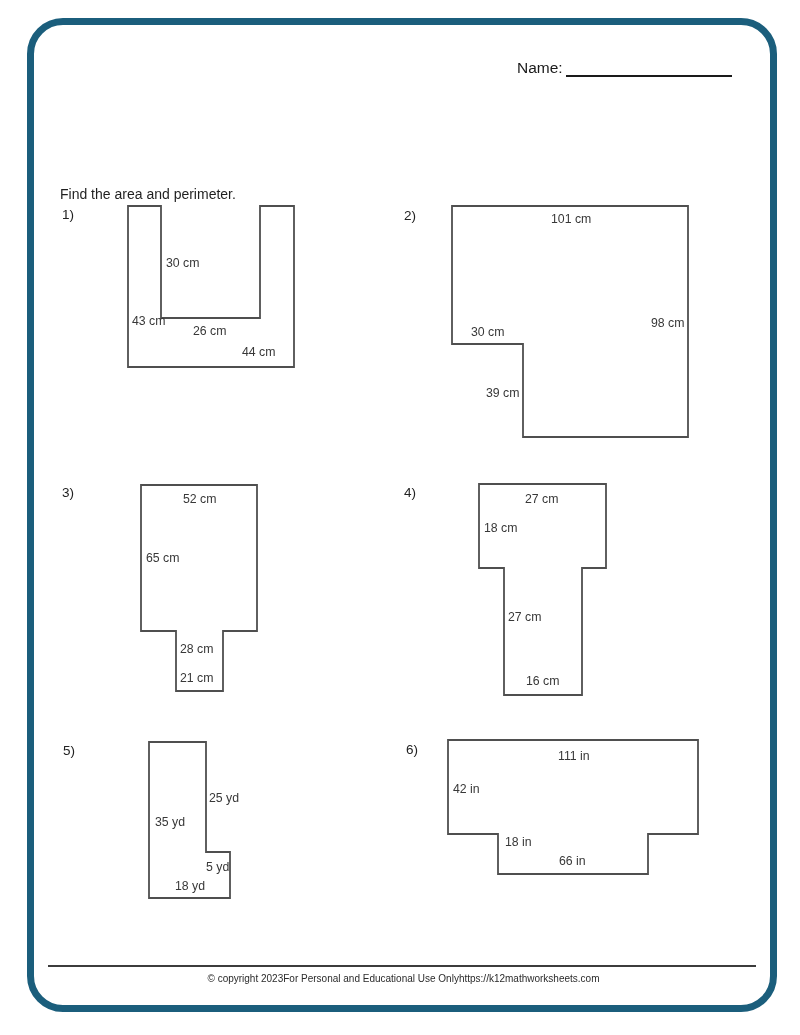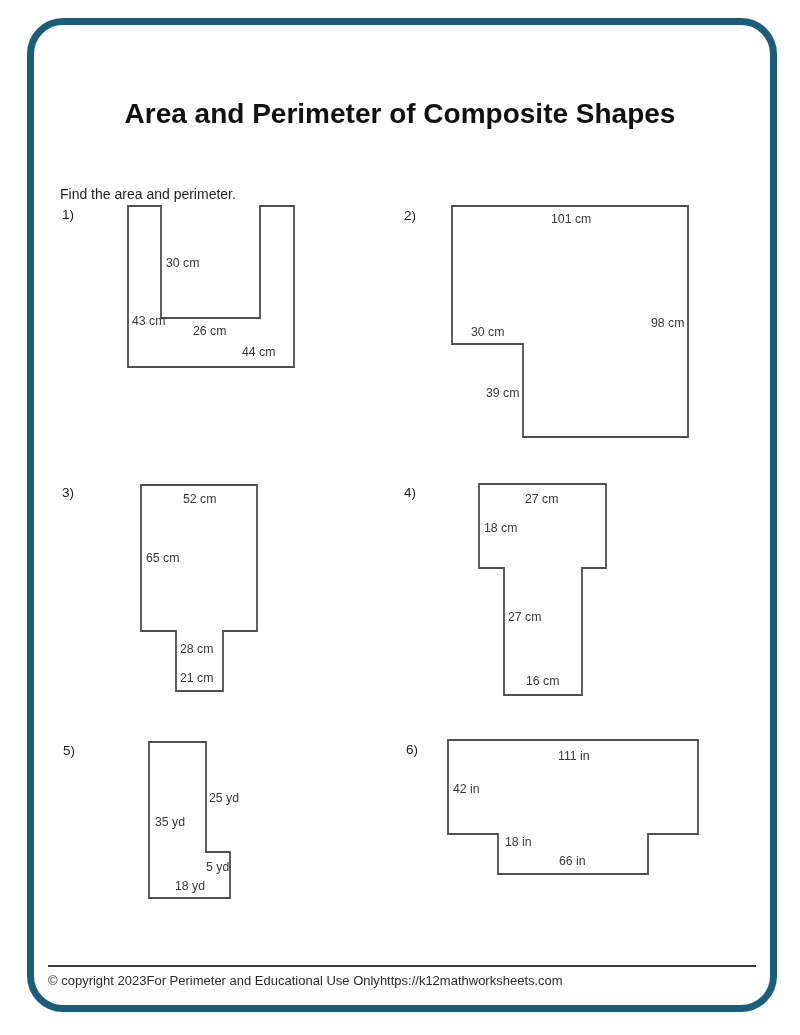--- a/index.html
+++ b/index.html
@@ -48,32 +48,35 @@
   #shapes-svg{position:absolute;left:0;top:0;}
   .shape{fill:none;stroke:var(--shape-stroke);stroke-width:1.8px;}
   .dim-label{font-family:"Liberation Sans", sans-serif;font-size:12.3px;fill:var(--label-color);}
   .prob-num{font-family:"Liberation Sans", sans-serif;font-size:13.5px;fill:#222222;}
   .footer-rule{
     position:absolute;left:48px;top:965px;width:708px;height:0;
     border-top:2px solid #3c3c3c;
   }
   .footer-row{
     position:absolute;left:48px;top:973px;width:711px;
-    display:flex;justify-content:flex-start;align-items:baseline;
-    font-size:13px;color:#2b2b2b;
+    display:flex;justify-content:center;align-items:baseline;
+    font-size:10px;color:#2b2b2b;
   }
 </style>
 </head>
 <body>
 
 <div class="page">
   <div class="frame"></div>
 
+  <div class="name-row">
+    <span>Name:</span>
+    <span class="name-line"></span>
+  </div>
 
-  <div class="title">Area and Perimeter of Composite Shapes</div>
 
   <div class="instruction">Find the area and perimeter.</div>
 
   <svg id="shapes-svg" width="800" height="1035" viewBox="0 0 800 1035">
       <text x="62" y="219" class="prob-num">1)</text>
       <polygon points="128,206 161,206 161,318 260,318 260,206 294,206 294,367 128,367" class="shape"></polygon>
       <text x="166" y="267" class="dim-label">30 cm</text>
       <text x="132" y="325" class="dim-label">43 cm</text>
       <text x="193" y="335" class="dim-label">26 cm</text>
       <text x="242" y="356" class="dim-label">44 cm</text>
@@ -105,16 +108,16 @@
       <polygon points="448,740 698,740 698,834 648,834 648,874 498,874 498,834 448,834" class="shape"></polygon>
       <text x="558" y="760" class="dim-label">111 in</text>
       <text x="453" y="793" class="dim-label">42 in</text>
       <text x="505" y="846" class="dim-label">18 in</text>
       <text x="559" y="865" class="dim-label">66 in</text>
     </svg>
 
   <div class="footer-rule"></div>
   <div class="footer-row">
     <span>© copyright 2023</span>
-    <span>For Perimeter and Educational Use Only</span>
+    <span>For Personal and Educational Use Only</span>
     <span>https://k12mathworksheets.com</span>
   </div>
 </div>
 
 </body></html>

